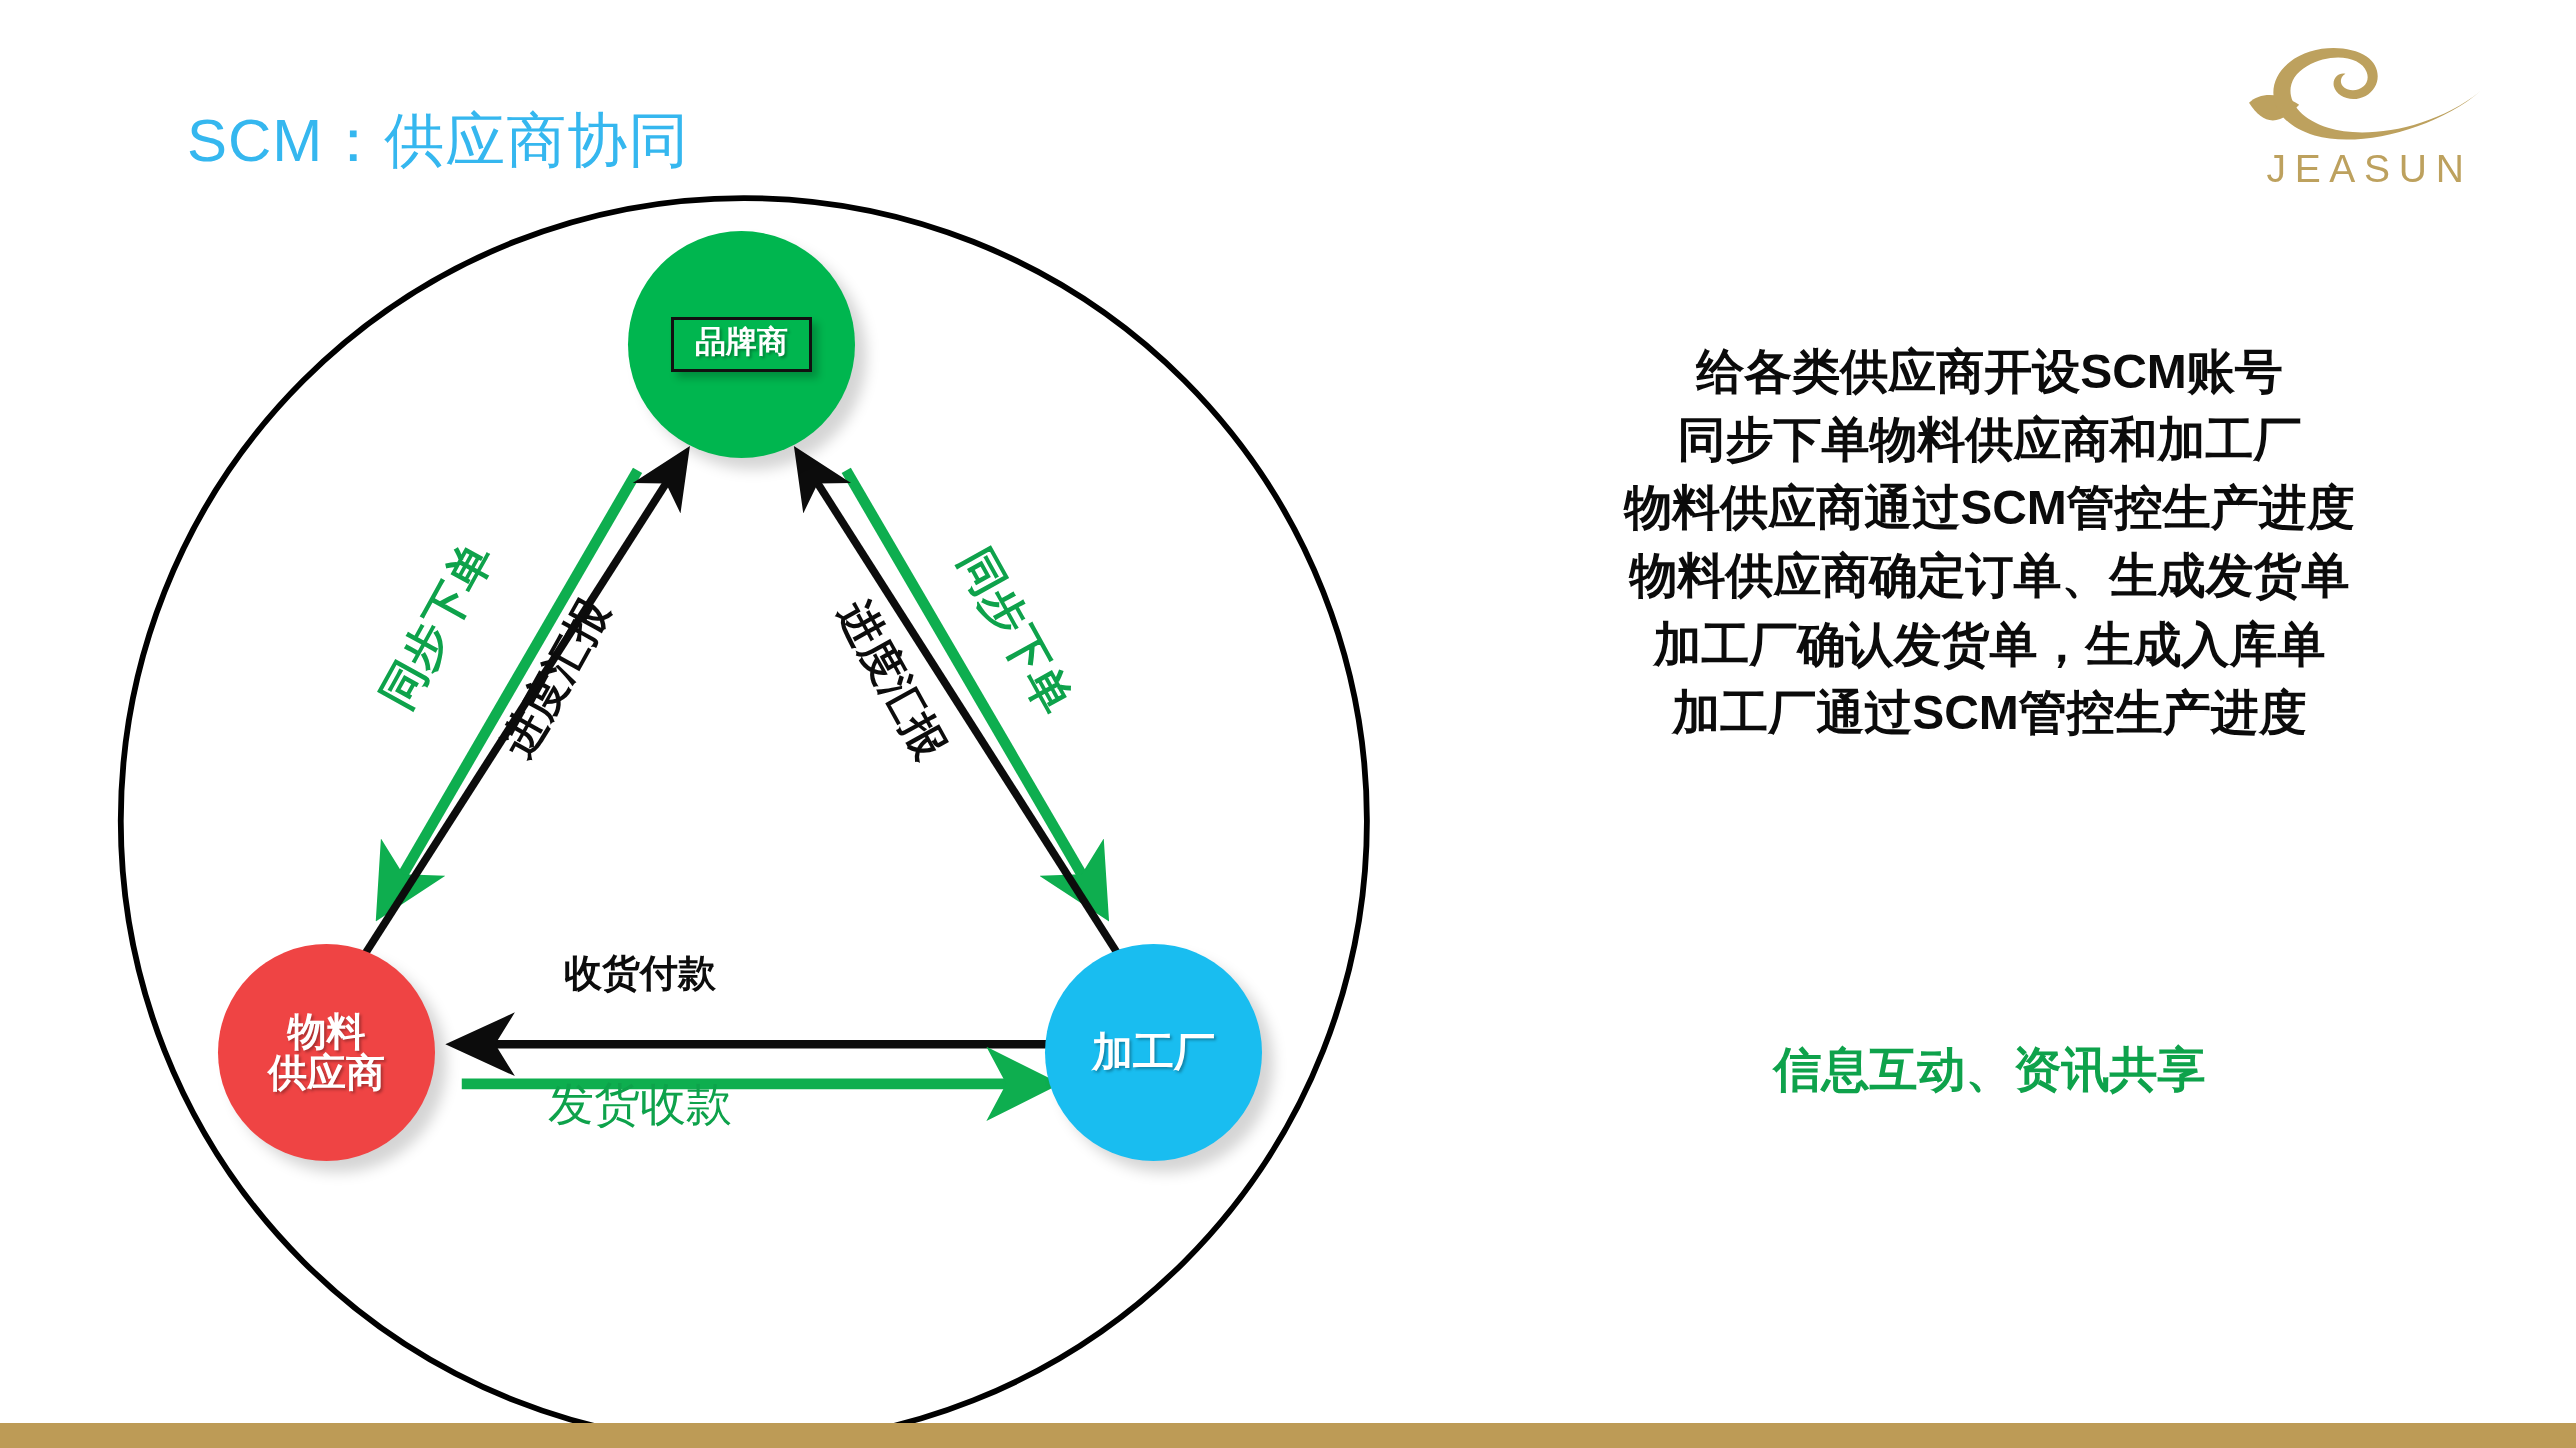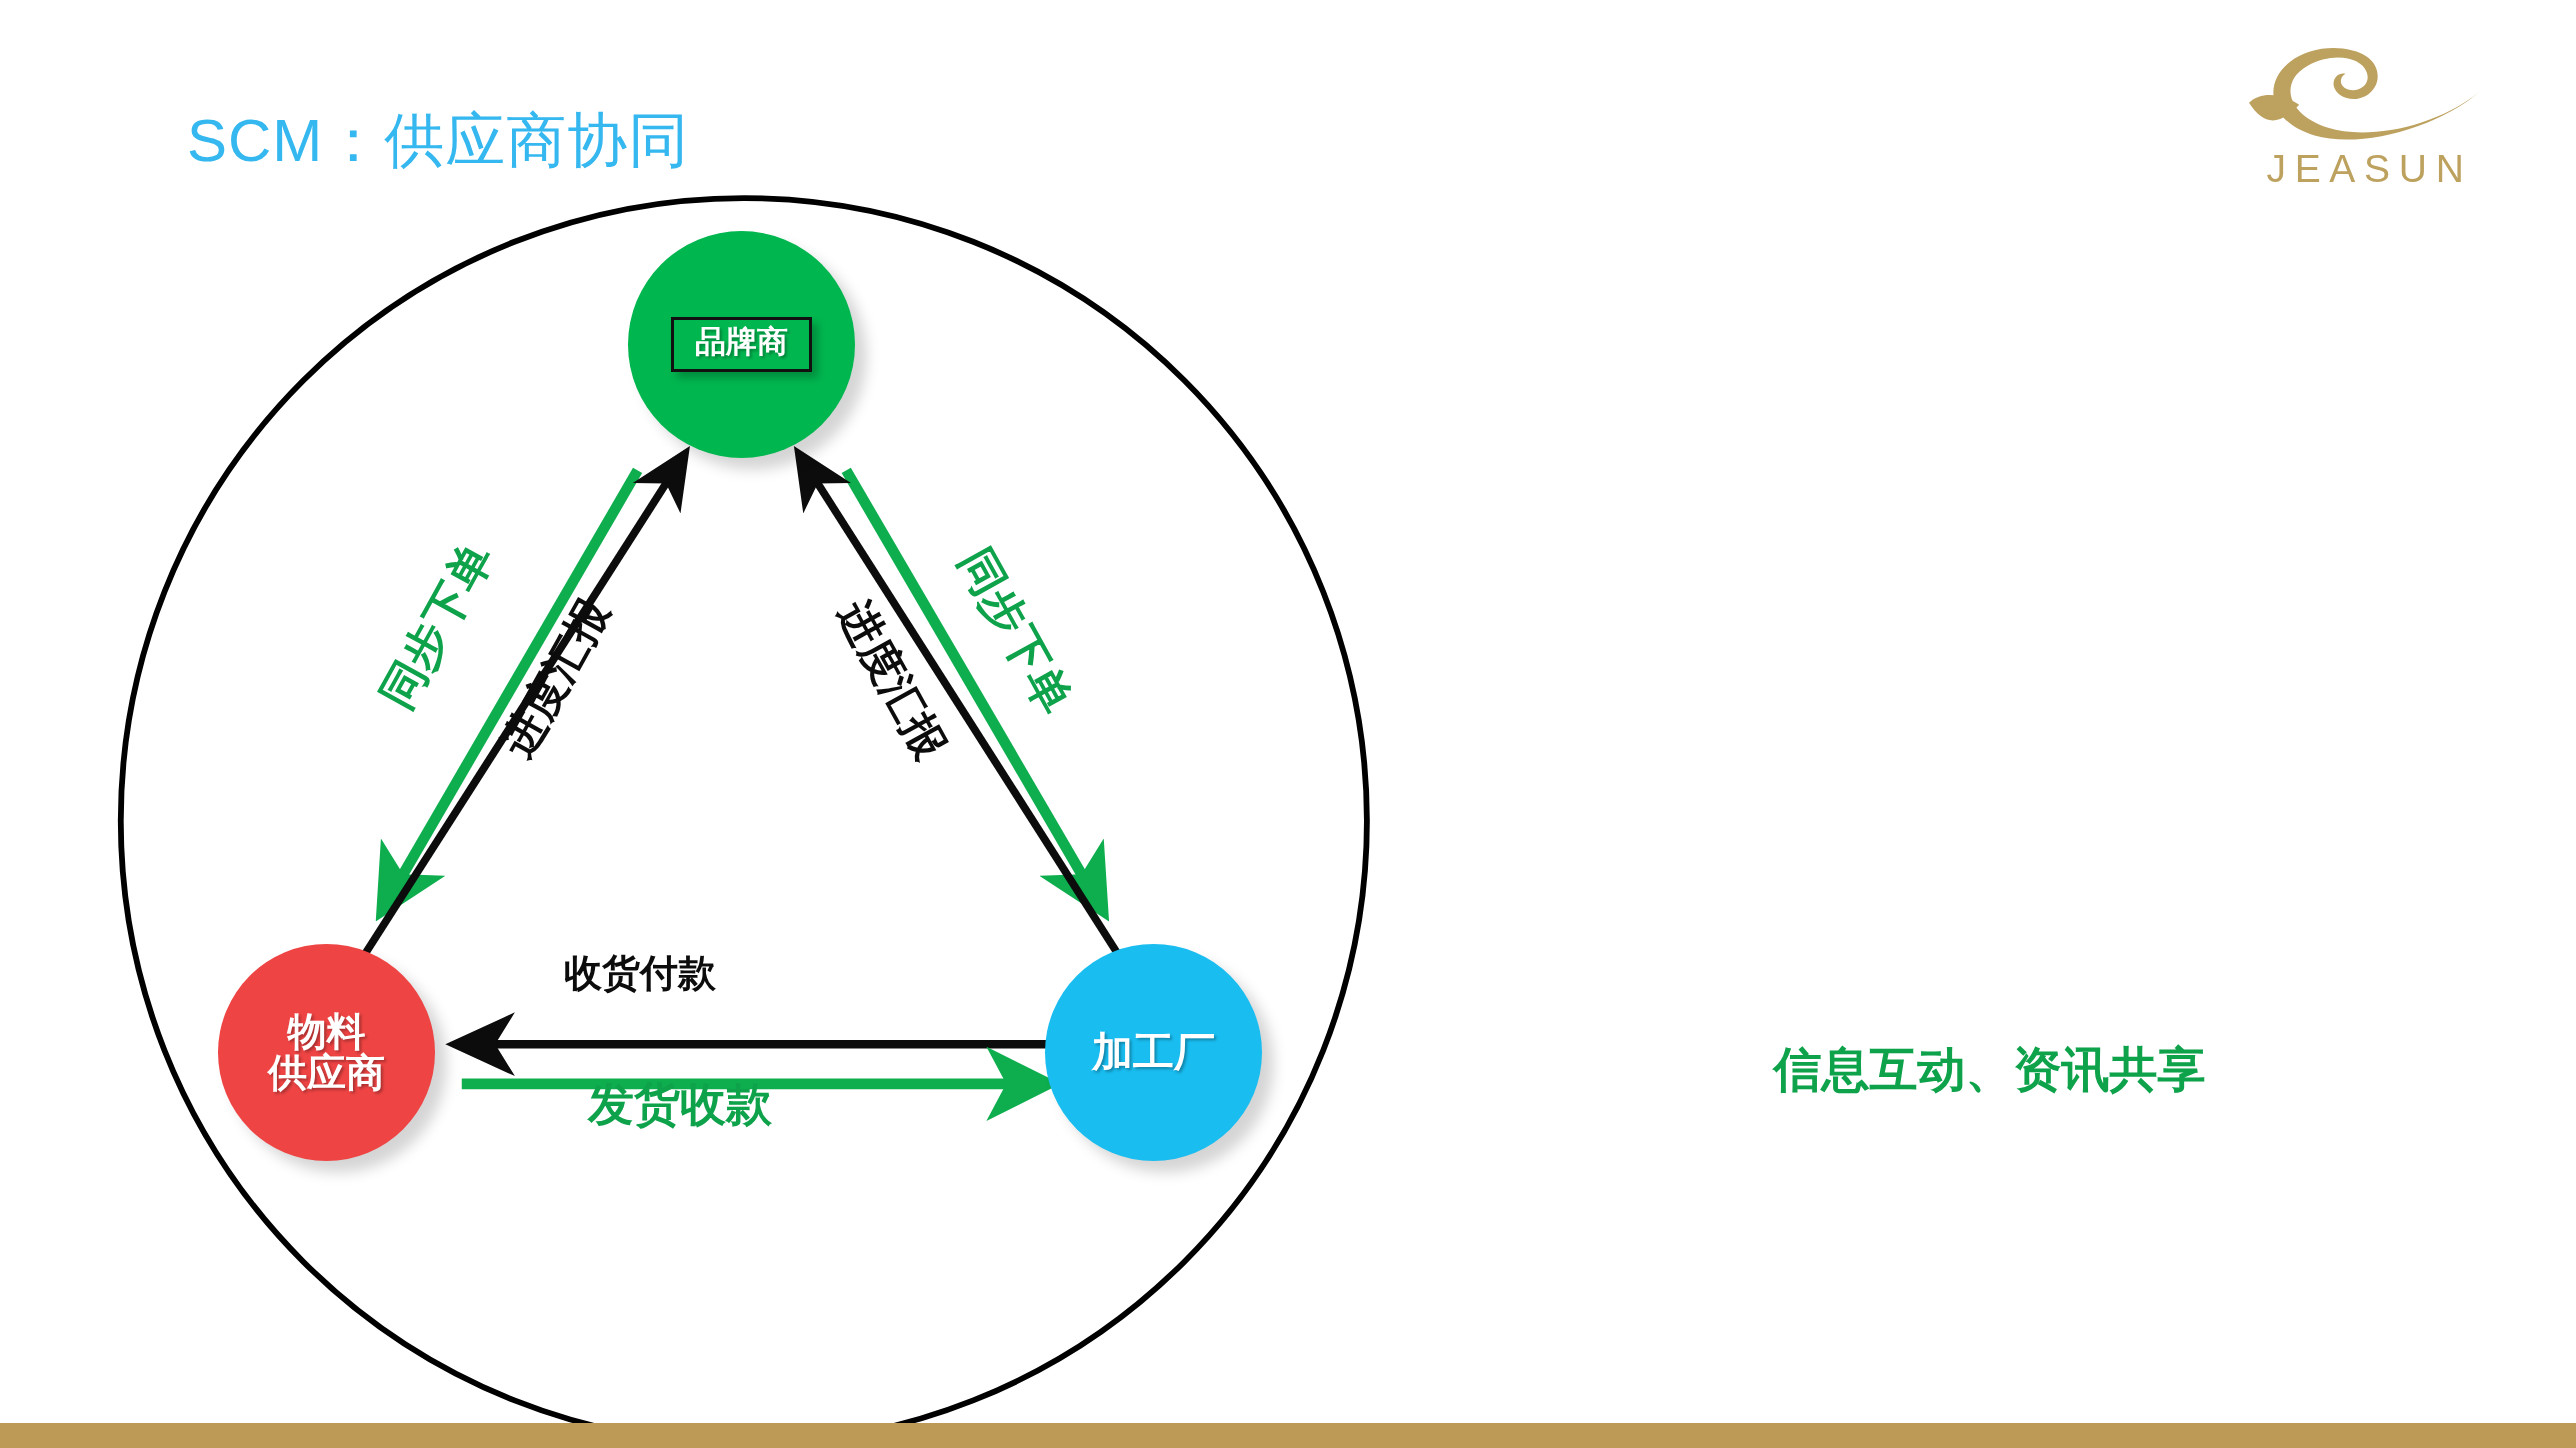--- a/index.html
+++ b/index.html
@@ -129,21 +129,21 @@
   #lbl-bottom-black {
     left: 0; top: 948px; width: 1507px;
     text-align: center; font-size: 38px; color: #0c0c0c;
     font-weight: bold; position: absolute;
   }
   #lbl-bottom-black span { margin-left: -227px; display: inline-block; }
 
   #lbl-bottom-green {
     left: 0; top: 1074px; width: 1507px;
     text-align: center; font-size: 46px; color: #0ea24b;
-    font-weight: bold; position: absolute; margin-left: 40px;
+    font-weight: normal; position: absolute;
   }
   #lbl-bottom-green span { margin-left: -227px; display: inline-block; }
 
   
   #bullets {
     position: absolute;
     left: 1526px;
     top: 338px;
     width: 927px;
     text-align: center;
@@ -242,18 +242,26 @@
     <div class="edge-label black" id="lbl-right-black">进度汇报</div>
 
     <div id="lbl-bottom-black">
       <span>收货付款</span>
     </div>
     <div id="lbl-bottom-green">
       <span>发货收款</span>
     </div>
   </div>
 
+  <div id="bullets">
+    <div class="bullet-line">给各类供应商开设SCM账号</div>
+    <div class="bullet-line">同步下单物料供应商和加工厂</div>
+    <div class="bullet-line">物料供应商通过SCM管控生产进度</div>
+    <div class="bullet-line">物料供应商确定订单、生成发货单</div>
+    <div class="bullet-line">加工厂确认发货单，生成入库单</div>
+    <div class="bullet-line">加工厂通过SCM管控生产进度</div>
+  </div>
 
   <div id="tagline">信息互动、资讯共享</div>
 
   <div id="footer-bar"></div>
 </div>
 
 
 </body></html>

